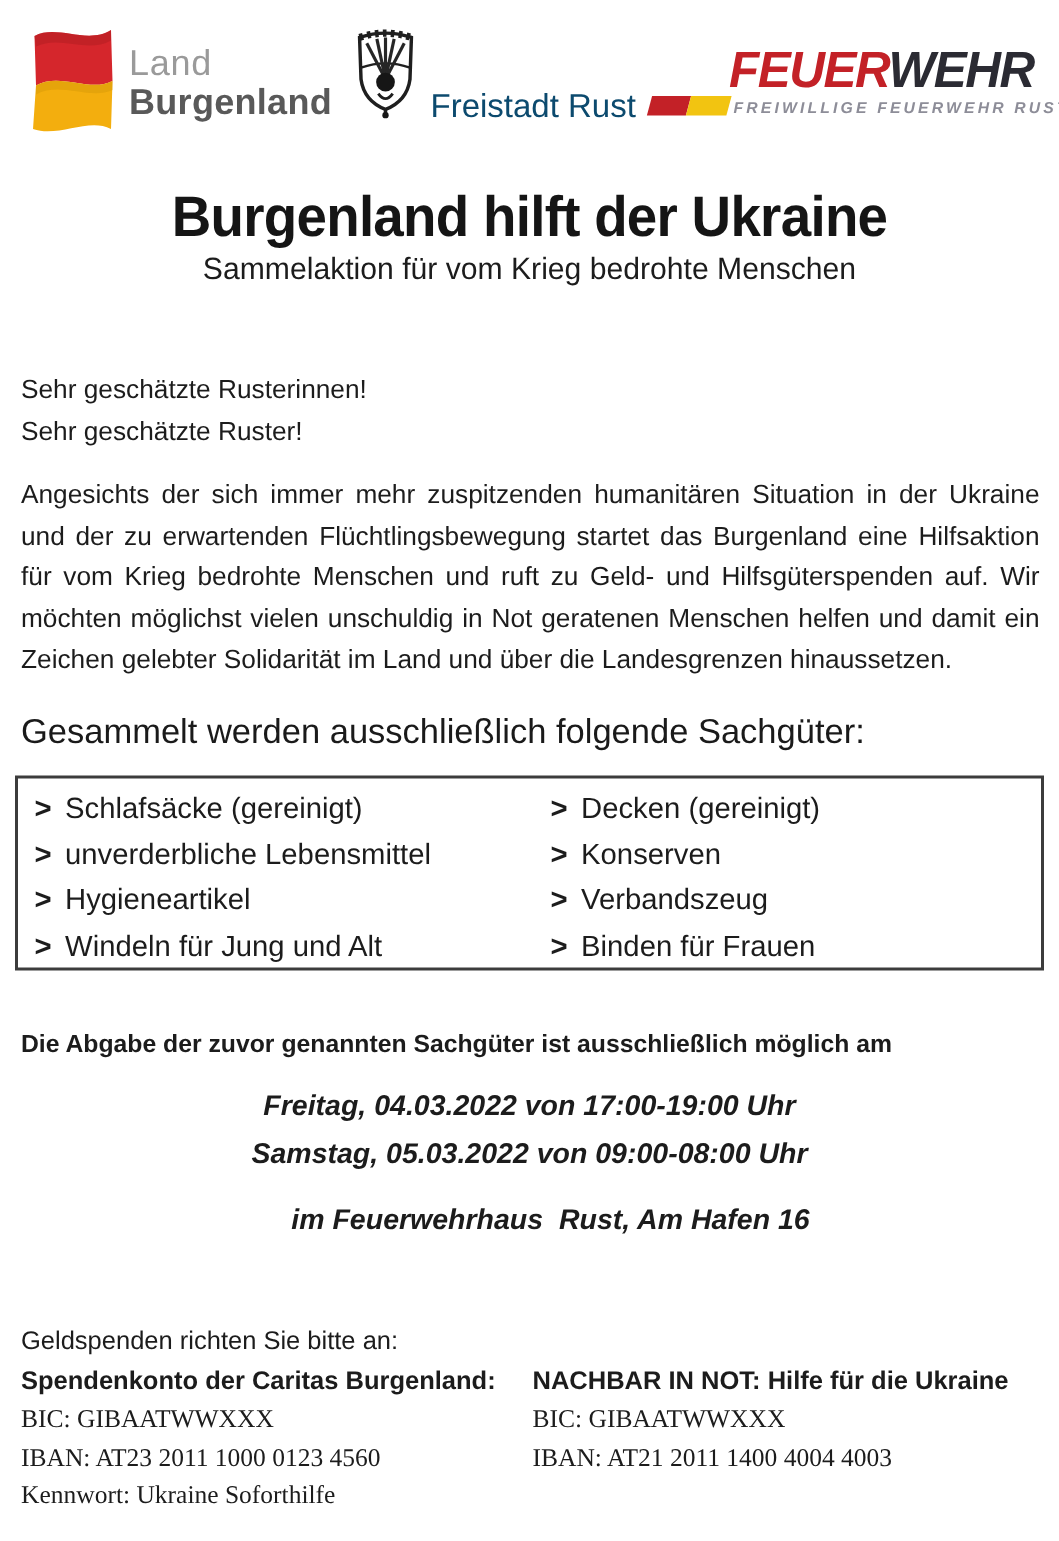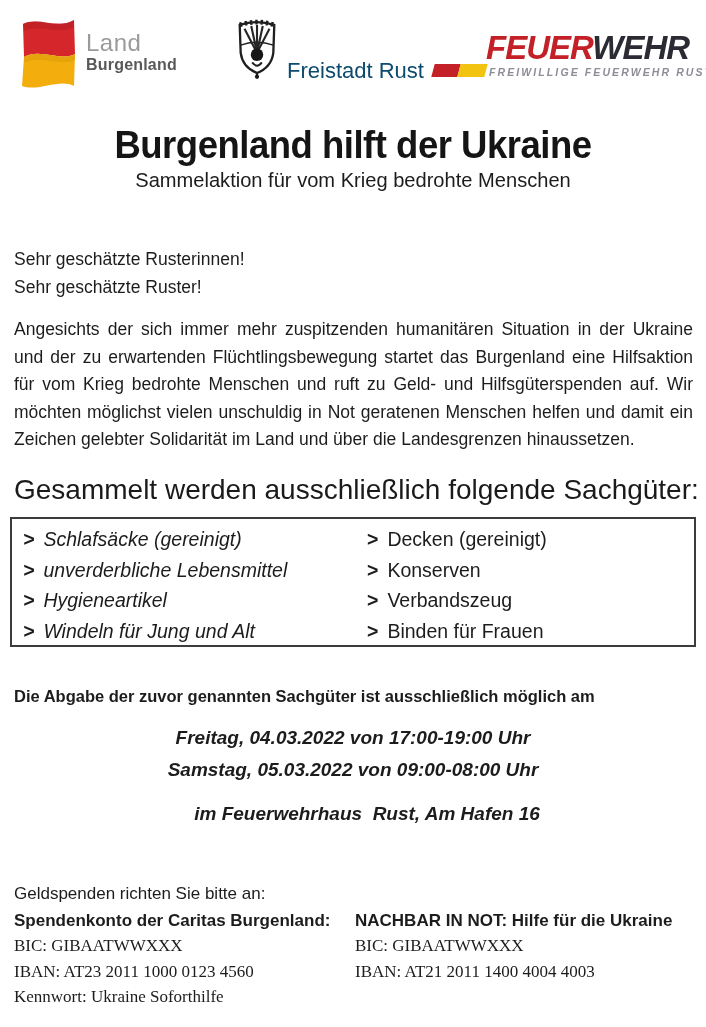--- a/index.html
+++ b/index.html
@@ -6,21 +6,21 @@
   .page{
     position:relative;width:706px;height:1027px;background:#ffffff;
     font-family:"Liberation Sans",sans-serif;color:#1c1c1c;overflow:hidden;
     margin:0 auto;
   }
   
   .lb-logo{position:absolute;left:15px;top:15px;display:flex;align-items:flex-start;}
   .lb-flag{width:66px;height:76px;}
   .lb-text{margin-left:5px;margin-top:16px;line-height:1;}
   .lb-land{display:block;font-size:24px;color:#9a9a9a;font-weight:400;letter-spacing:.5px;}
-  .lb-burg{display:block;font-size:16px;color:#595959;font-weight:bold;margin-top:2px;letter-spacing:.2px;}
+  .lb-burg{display:block;font-size:24px;color:#595959;font-weight:bold;margin-top:2px;letter-spacing:.2px;}
   .rust-logo{position:absolute;left:233px;top:16px;}
   .rust-arms{width:48px;height:64px;}
   .rust-label{position:absolute;left:287px;top:58px;font-size:22px;color:#0c4a6e;white-space:nowrap;}
   .fw-logo{position:absolute;left:433px;top:28px;width:262px;}
   .fw-word{position:absolute;left:53px;top:0;font-size:34px;font-weight:bold;font-style:italic;
            letter-spacing:-1px;white-space:nowrap;transform:scaleX(.97);transform-origin:left;}
   .fw-red{color:#c32127;}
   .fw-dark{color:#2b2b33;}
   .fw-sub{position:absolute;left:56px;top:38px;font-size:10.5px;font-weight:bold;font-style:italic;
           color:#8d8d98;letter-spacing:2.1px;white-space:nowrap;}
@@ -30,26 +30,26 @@
   
   .title{position:absolute;left:0;right:0;top:124px;margin:0;text-align:center;
          font-size:38px;font-weight:bold;letter-spacing:-.5px;color:#151515;
          transform:scaleX(.96);}
   .subtitle{position:absolute;left:0;right:0;top:168px;text-align:center;
             font-size:20.5px;color:#1c1c1c;transform:scaleX(.98);}
   
   .greeting{position:absolute;left:14px;top:246px;font-size:17.5px;line-height:27.5px;}
   .body-par{position:absolute;left:14px;top:316px;width:679px;margin:0;
             font-size:17.5px;line-height:27.6px;text-align:justify;}
-  .sach-heading{position:absolute;left:14px;top:474px;font-size:28px;color:#1a1a1a;text-align:center;}
+  .sach-heading{position:absolute;left:14px;top:474px;font-size:23px;color:#1a1a1a;text-align:center;}
   
   .sach-box{position:absolute;left:10px;top:517px;width:682px;height:126px;
             border:2px solid #3c3c3c;background:#fff;}
   .sach-col{position:absolute;top:5px;}
-  .sach-col1{left:11px;font-style:italic;}
+  .sach-col1{left:11px;}
   .sach-col2{left:355px;}
   .sach-item{font-size:19.5px;line-height:30.5px;white-space:nowrap;}
   .bullet{font-weight:bold;margin-right:9px;}
   
   .abgabe{position:absolute;left:14px;top:687px;font-size:16.5px;font-weight:bold;}
   .time{position:absolute;left:0;right:0;text-align:center;font-size:19px;
         font-weight:bold;font-style:italic;}
   .time1{top:727px;}
   .time2{top:759px;}
   .location{position:absolute;left:0;right:0;top:803px;text-align:center;font-size:19px;

